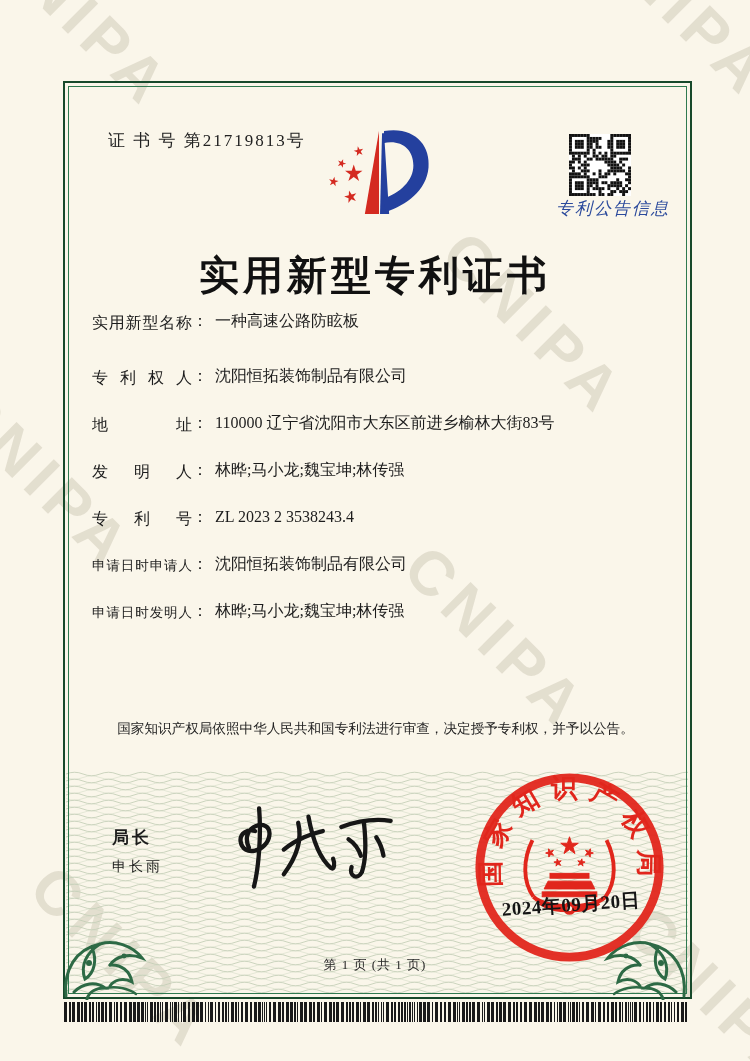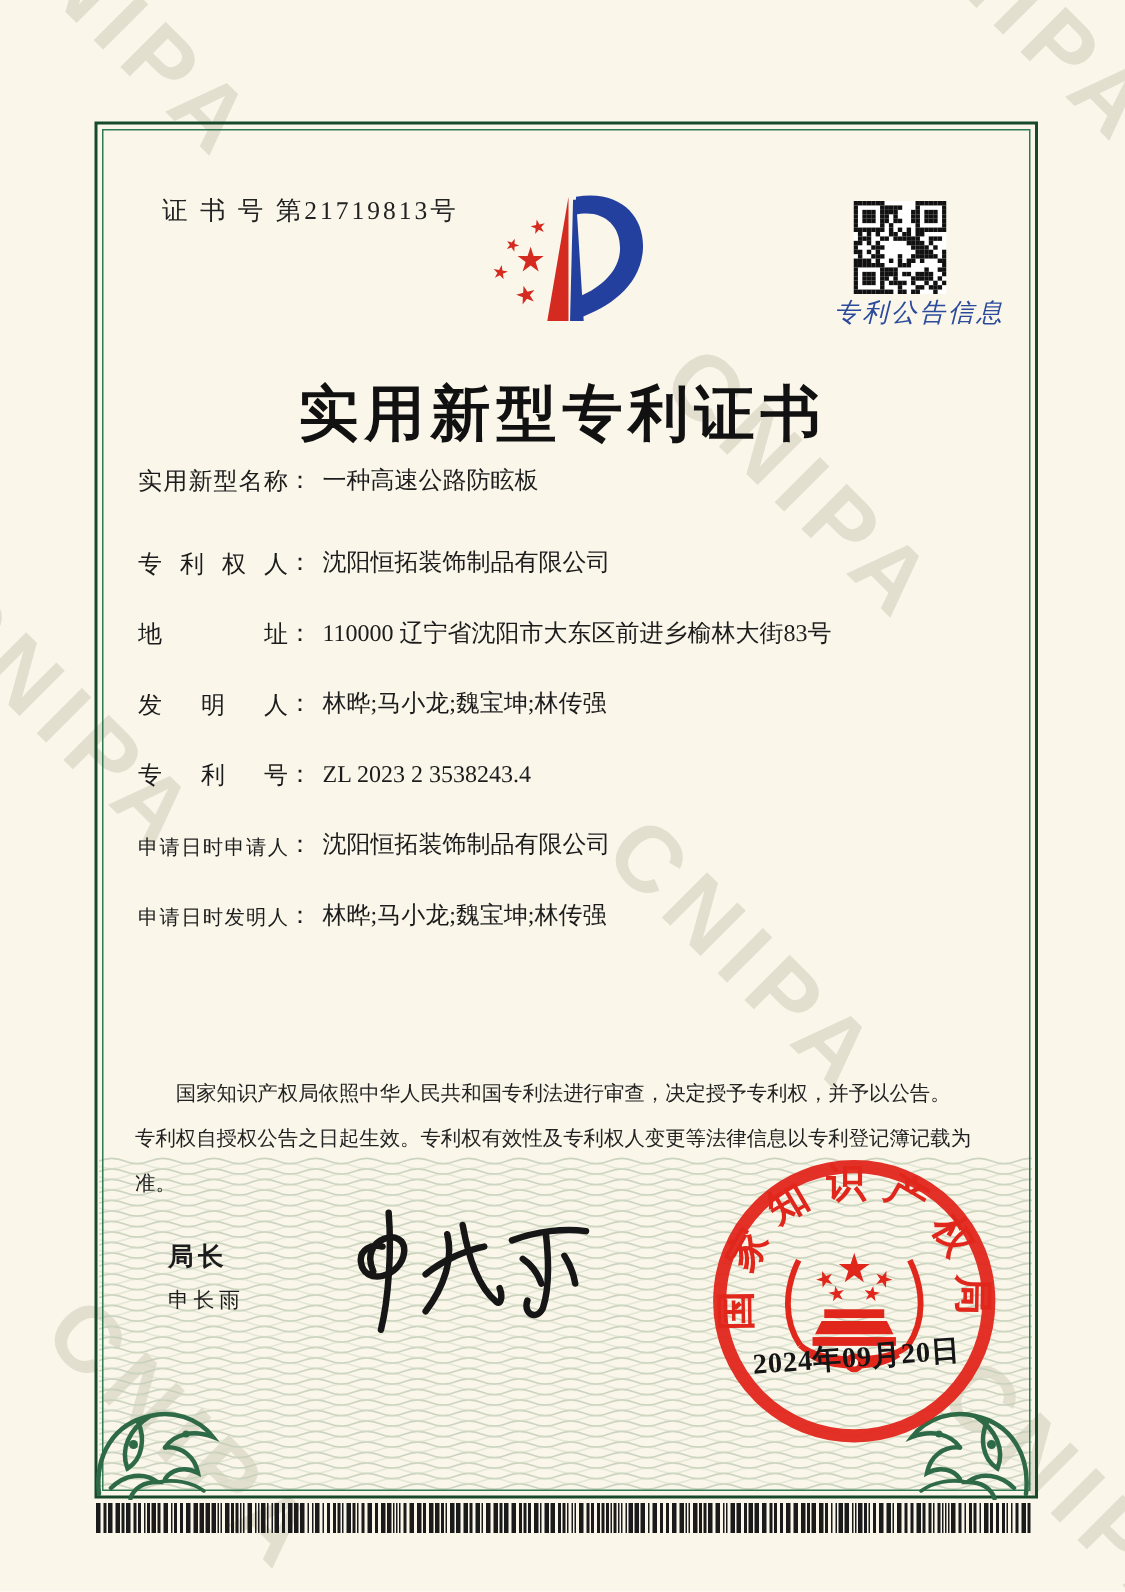--- a/index.html
+++ b/index.html
@@ -615,21 +615,20 @@
     <div class="row wide">
       <span class="lbl">申请日时申请人</span><span class="colon">：</span><span class="val">沈阳恒拓装饰制品有限公司</span>
     </div>
     <div class="row wide">
       <span class="lbl">申请日时发明人</span><span class="colon">：</span><span class="val">林晔;马小龙;魏宝坤;林传强</span>
     </div>
   </div>
 
   <div class="notice">
     <div class="l1">国家知识产权局依照中华人民共和国专利法进行审查，决定授予专利权，并予以公告。</div>
-    <div class="l2">专利权自授权公告之日起生效。专利权有效性及专利权人变更等法律信息以专利登记簿记载为准。</div>
   </div>
 
   <div class="sig-title">局长</div>
   <div class="sig-name">申长雨</div>
   <svg class="sig-script" viewBox="0 0 180 85">
     <g stroke="#161616" stroke-width="4.2" fill="none" stroke-linecap="round" stroke-linejoin="round">
       <path d="M30,42 C20,20 52,12 50,30 C48,46 24,52 22,36 C21,28 29,24 36,26"></path>
       <path d="M40,4 C42,28 40,60 35,80"></path>
       <path d="M78,18 C82,34 76,52 64,68"></path>
       <path d="M64,44 C76,34 92,28 102,26"></path>
@@ -663,14 +662,15 @@
       <rect x="80" y="106" width="40" height="5"></rect>
       <polygon points="78,114 122,114 126,122 74,122"></polygon>
       <rect x="72" y="125" width="56" height="5"></rect>
       <path d="M70,136 C85,146 115,146 130,136" fill="none" stroke-width="5"></path>
       <circle cx="100" cy="142" r="6.5" stroke="none"></circle>
       <circle cx="100" cy="142" r="2.6" fill="#faf6ea" stroke="none"></circle>
     </g>
   </svg>
   <div class="seal-date">2024年09月20日</div>
 
+  <div class="footer">第 1 页 (共 1 页)</div>
 
 </div>
 
 </body></html>

